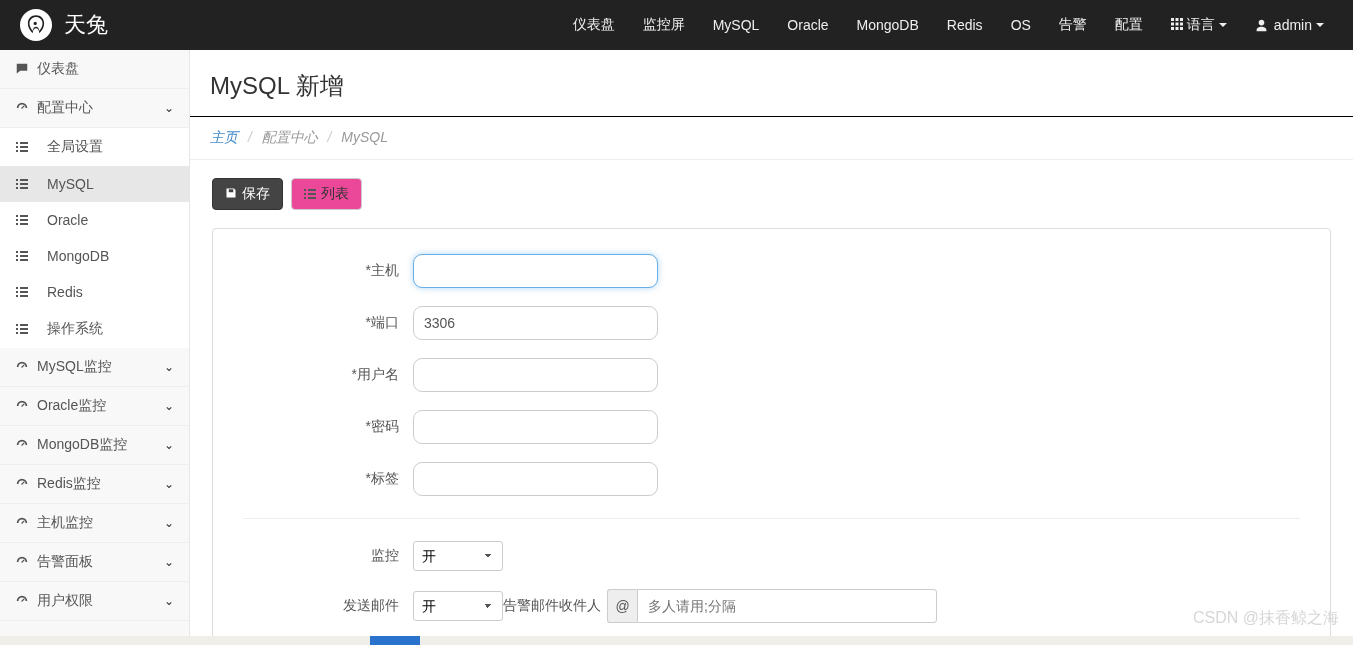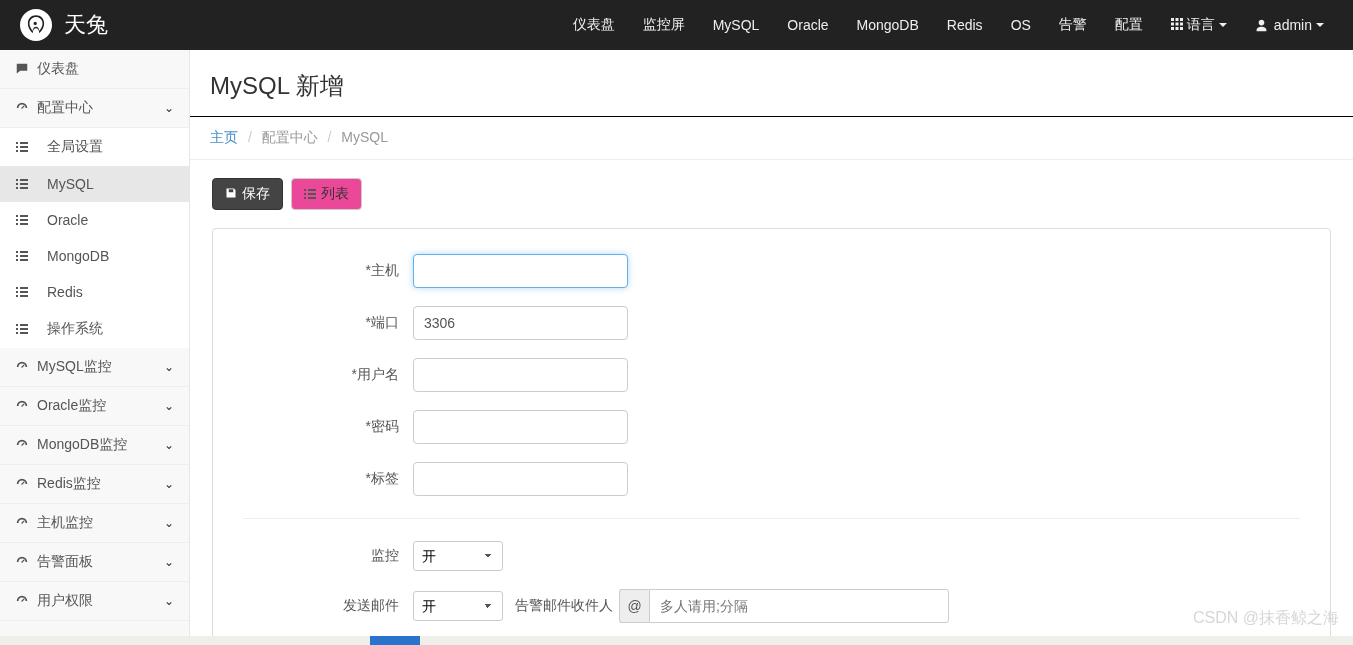--- a/index.html
+++ b/index.html
@@ -153,20 +153,21 @@
     .page-header h1 {
       font-size: 24px;
       font-weight: 500;
       color: #333;
     }
     .breadcrumb {
       padding: 12px 20px;
       border-bottom: 1px solid #eee;
       color: #999;
       font-size: 14px;
+      font-style: italic;
     }
     .breadcrumb a {
       color: #428bca;
       text-decoration: none;
     }
     .breadcrumb .sep {
       margin: 0 6px;
       color: #ccc;
     }
     .content {
@@ -207,25 +208,25 @@
       margin-bottom: 18px;
     }
     .form-label {
       width: 170px;
       text-align: right;
       padding-right: 14px;
       font-size: 14px;
       color: #555;
     }
     .form-control {
-      width: 215px;
+      width: 245px;
       height: 34px;
       padding: 6px 10px;
       border: 1px solid #ccc;
-      border-radius: 4px;
+      border-radius: 9px;
       font-size: 14px;
       color: #555;
     }
     .form-control:focus, .form-control.focused {
       border-color: #66afe9;
       outline: none;
       box-shadow: 0 0 6px rgba(102,175,233,.5);
     }
     .form-select {
       width: 90px;
@@ -240,21 +241,20 @@
       background-position: calc(100% - 14px) 12px, calc(100% - 10px) 12px;
       background-size: 4px 4px, 4px 4px;
       background-repeat: no-repeat;
     }
     hr.divider {
       border: none;
       border-top: 1px solid #eee;
       margin: 22px 0;
     }
     .recipient-label {
-      margin-left: 12px;
       margin-right: 6px;
       font-size: 14px;
       color: #555;
     }
     .input-group {
       display: flex;
       align-items: stretch;
     }
     .input-addon {
       display: flex;

